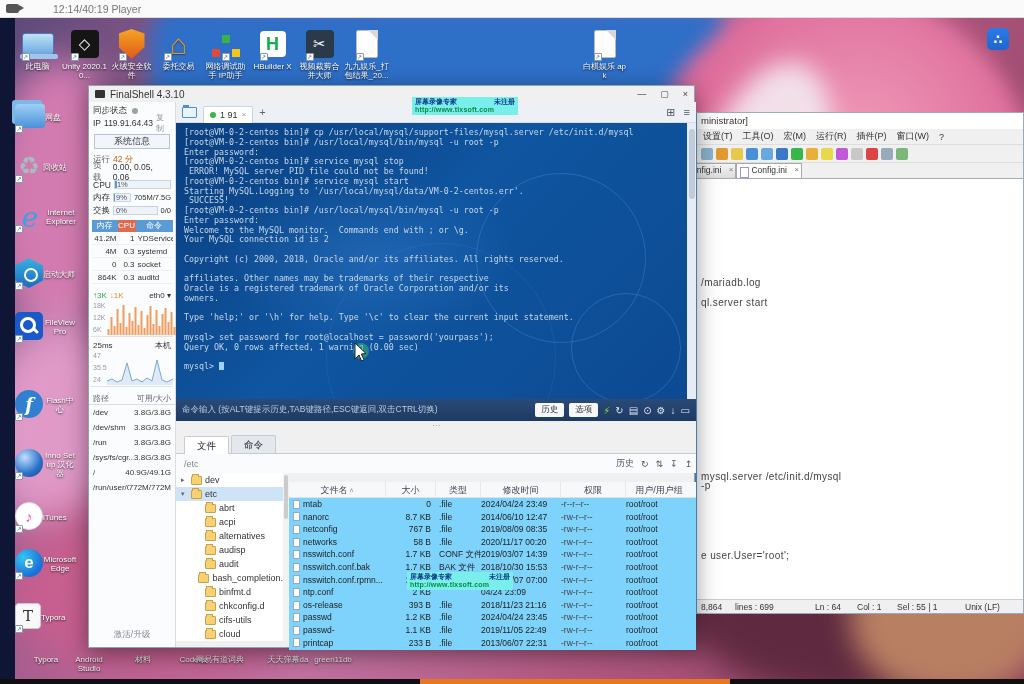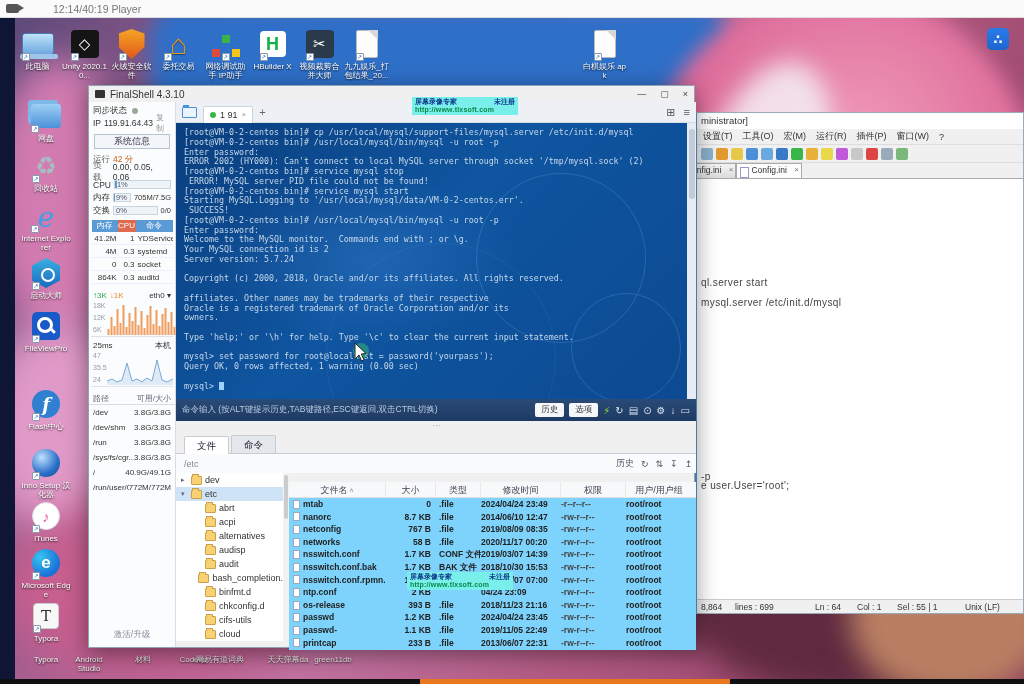--- a/index.html
+++ b/index.html
@@ -25,21 +25,21 @@
   .b-white{left:705px;top:40px;width:120px;height:230px;background:rgba(245,240,245,.85);filter:blur(12px);transform:rotate(18deg);}
   .b-dark{left:660px;top:420px;width:380px;height:260px;background:#5f2a3f;filter:blur(16px);}
   .b-skin{left:850px;top:520px;width:200px;height:160px;background:#b97f63;filter:blur(14px);}
   .b-strip{left:0;top:0;width:15px;height:666px;background:#0e1535;filter:none;border-radius:0;}
 
   
   .dk-top{position:absolute;left:14px;top:10px;display:flex;z-index:2;}
   .dk-top>div{width:47px;display:flex;flex-direction:column;align-items:center;}
   .dk-top>div:nth-of-type(9){position:absolute;left:567px;top:0;}
   .dk-left{position:absolute;left:15px;top:0;width:62px;z-index:2;}
-  .dk-left>div{position:absolute;left:0;width:62px;display:flex;flex-direction:column;align-items:center;}
+  .dk-left>div{position:absolute;left:0;width:62px;display:flex;flex-direction:row;align-items:center;}
   .dk-left>div:nth-of-type(1){top:82px}.dk-left>div:nth-of-type(2){top:132px}
   .dk-left>div:nth-of-type(3){top:182px}.dk-left>div:nth-of-type(4){top:239px}
   .dk-left>div:nth-of-type(5){top:292px}.dk-left>div:nth-of-type(6){top:370px}
   .dk-left>div:nth-of-type(7){top:429px}.dk-left>div:nth-of-type(8){top:482px}
   .dk-left>div:nth-of-type(9){top:529px}.dk-left>div:nth-of-type(10){top:582px}
   .ibox{position:relative;height:32px;display:flex;align-items:center;justify-content:center;}
   .ilabel{margin-top:2px;font-size:8px;line-height:9px;color:#fff;text-align:center;text-shadow:0 1px 2px rgba(0,0,0,.85);max-width:52px;word-break:break-all;}
   .sc{position:absolute;left:0;bottom:-1px;width:8px;height:8px;background:#fff;border:1px solid #8899aa;border-radius:1px;font-size:6px;line-height:7px;text-align:center;color:#1a56c8;}
   .sc::after{content:"↗";}
   .dico{display:block;position:relative;}
@@ -215,21 +215,21 @@
   .ftable{position:absolute;left:200px;top:396px;width:407px;height:168px;background:#7dd3fc;overflow:hidden;}
   .fhead{height:16px;background:#f7f8f9;border-bottom:1px solid #e0e0e0;display:flex;font-size:9px;color:#445;align-items:center;}
   .fhead span{display:inline-block;text-align:center;border-right:1px solid #e8e8e8;height:16px;line-height:16px;overflow:hidden;white-space:nowrap;}
   .fhead span:nth-of-type(1){width:97px;}
   .fhead span:nth-of-type(1)::after{content:" ˄";font-size:7px;color:#889;}
   .fhead span:nth-of-type(2){width:50px;}
   .fhead span:nth-of-type(3){width:45px;}
   .fhead span:nth-of-type(4){width:80px;}
   .fhead span:nth-of-type(5){width:65px;}
   .fhead span:nth-of-type(6){width:66px;border-right:none;}
-  .frow{display:flex;height:12.6px;font-size:8.5px;color:#222;font-weight:bold;}
+  .frow{display:flex;height:12.6px;font-size:8.5px;color:#222;}
   .fc{display:inline-block;line-height:12.6px;overflow:hidden;white-space:nowrap;}
   .fc.name{width:97px;display:flex;align-items:center;gap:3px;padding-left:4px;}
   .fc.size{width:50px;text-align:right;padding-right:5px;}
   .fc.type{width:45px;padding-left:3px;}
   .fc.mtime{width:80px;}
   .fc.perm{width:65px;color:#444;}
   .fc.owner{width:66px;}
   .page-icon{display:inline-block;width:7px;height:9px;background:#fff;border:1px solid #9ab;flex:none;}
 
   
@@ -465,20 +465,21 @@
           <i></i>
           <i></i>
       </div>
       <div class="np-tabs">
 
       <span class="np-tab cut">Config.ini</span>
           <span class="np-tab active">Config.ini</span>
         </div>
       <div class="np-body">
 
+      <div class="np-frag">/mariadb.log</div>
           <div class="np-frag">ql.server start</div>
           <div class="np-frag">mysql.server /etc/init.d/mysql</div>
           <div class="np-frag">-p</div>
           <div class="np-frag">e user.User='root';</div>
         </div>
       <div class="np-status">
 
       <span>8,864</span>
           <span>lines : 699</span>
           <span>Ln : 64</span>
@@ -660,31 +661,29 @@
       <div class="term">
         <div class="glow"></div>
         <div class="ring r1"></div>
         <div class="ring r2"></div>
         <div class="ring r3"></div>
         <div class="tlines">
 
         <div class="tl">[root@VM-0-2-centos bin]# cp /usr/local/mysql/support-files/mysql.server /etc/init.d/mysql</div>
             <div class="tl">[root@VM-0-2-centos bin]# /usr/local/mysql/bin/mysql -u root -p</div>
             <div class="tl">Enter password:</div>
-            <div class="tl">ERROR 2002 (HY000): Can't connect to local MySQL server through socket '/tmp/mysql.sock' (2)</div>
             <div class="tl">[root@VM-0-2-centos bin]# service mysql stop</div>
             <div class="tl"> ERROR! MySQL server PID file could not be found!</div>
             <div class="tl">[root@VM-0-2-centos bin]# service mysql start</div>
             <div class="tl">Starting MySQL.Logging to '/usr/local/mysql/data/VM-0-2-centos.err'.</div>
             <div class="tl"> SUCCESS!</div>
             <div class="tl">[root@VM-0-2-centos bin]# /usr/local/mysql/bin/mysql -u root -p</div>
             <div class="tl">Enter password:</div>
             <div class="tl">Welcome to the MySQL monitor.  Commands end with ; or \g.</div>
             <div class="tl">Your MySQL connection id is 2</div>
-            <div class="tl">Server version: 5.7.24</div>
             <div class="tl"></div>
             <div class="tl">Copyright (c) 2000, 2018, Oracle and/or its affiliates. All rights reserved.</div>
             <div class="tl"></div>
             <div class="tl">affiliates. Other names may be trademarks of their respective</div>
             <div class="tl">Oracle is a registered trademark of Oracle Corporation and/or its</div>
             <div class="tl">owners.</div>
             <div class="tl"></div>
             <div class="tl">Type 'help;' or '\h' for help. Type '\c' to clear the current input statement.</div>
             <div class="tl"></div>
             <div class="tl">mysql&gt; set password for root@localhost = password('yourpass');</div>

